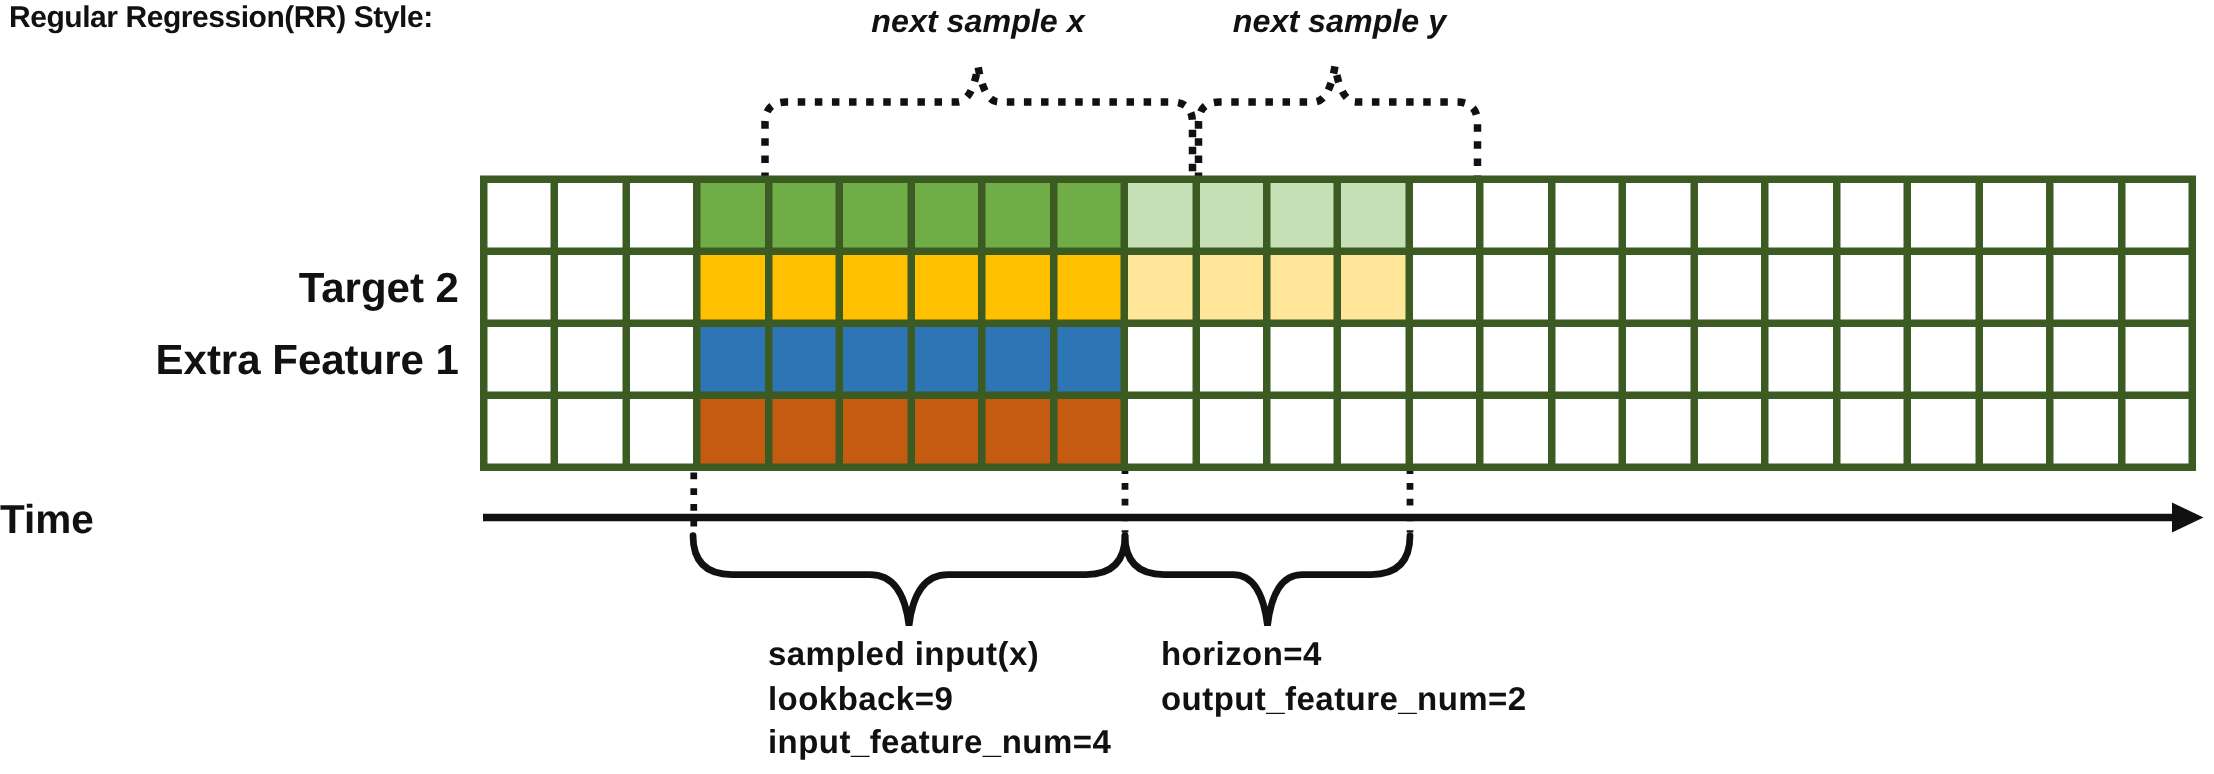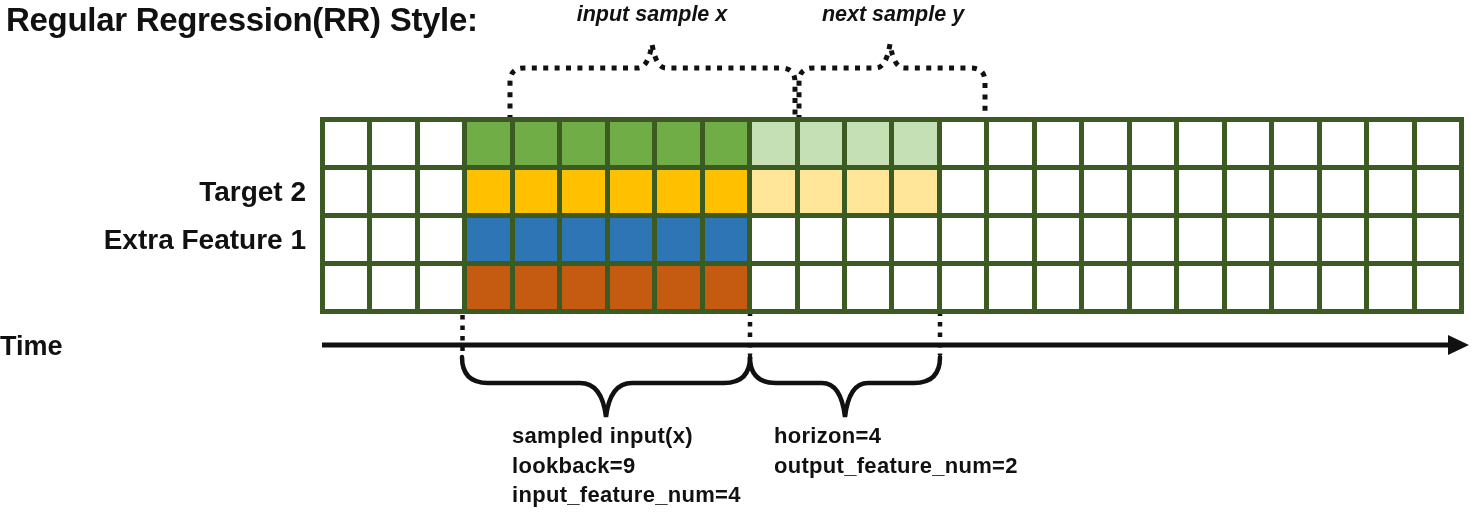--- a/index.html
+++ b/index.html
@@ -8,21 +8,21 @@
     width:1476px;
     height:516px;
     background:#ffffff;
     font-family:"Liberation Sans", sans-serif;
     color:#111;
     overflow:hidden;
   }
   .abs{position:absolute;}
   #title{
     left:6px; top:1px;
-    font-size:33px;
+    font-size:20px;
     font-weight:bold;
     letter-spacing:-0.3px;
     white-space:nowrap;
   }
   .next-label{
     top:2px;
     transform:translateX(-50%);
     font-size:21.5px;
     font-style:italic;
     font-weight:600;
@@ -69,21 +69,21 @@
   #input-note{left:512px;}
   #output-note{left:774px;}
 </style>
 </head>
 <body>
 
 <div id="canvas">
 
   <div id="title" class="abs">Regular Regression(RR) Style:</div>
 
-  <div id="next-x" class="abs next-label">input sample x</div>
+  <div id="next-x" class="abs next-label">next sample x</div>
   <div id="next-y" class="abs next-label">next sample y</div>
 
   <svg id="svg-layer" class="abs" width="1476" height="516" viewBox="0 0 1476 516">
 
     <line x1="322" y1="345" x2="1448" y2="345" stroke="#111" stroke-width="5"></line>
     <polygon points="1448,335 1448,355 1469,345" fill="#111"></polygon>
 
     <path d="M 462.5 315 V 355" stroke="#111" stroke-width="4.5" fill="none" stroke-dasharray="4.5 6"></path>
     <path d="M 750 217 V 355" stroke="#111" stroke-width="4.5" fill="none" stroke-dasharray="4.5 6"></path>
     <path d="M 940 217 V 355" stroke="#111" stroke-width="4.5" fill="none" stroke-dasharray="4.5 6"></path>

